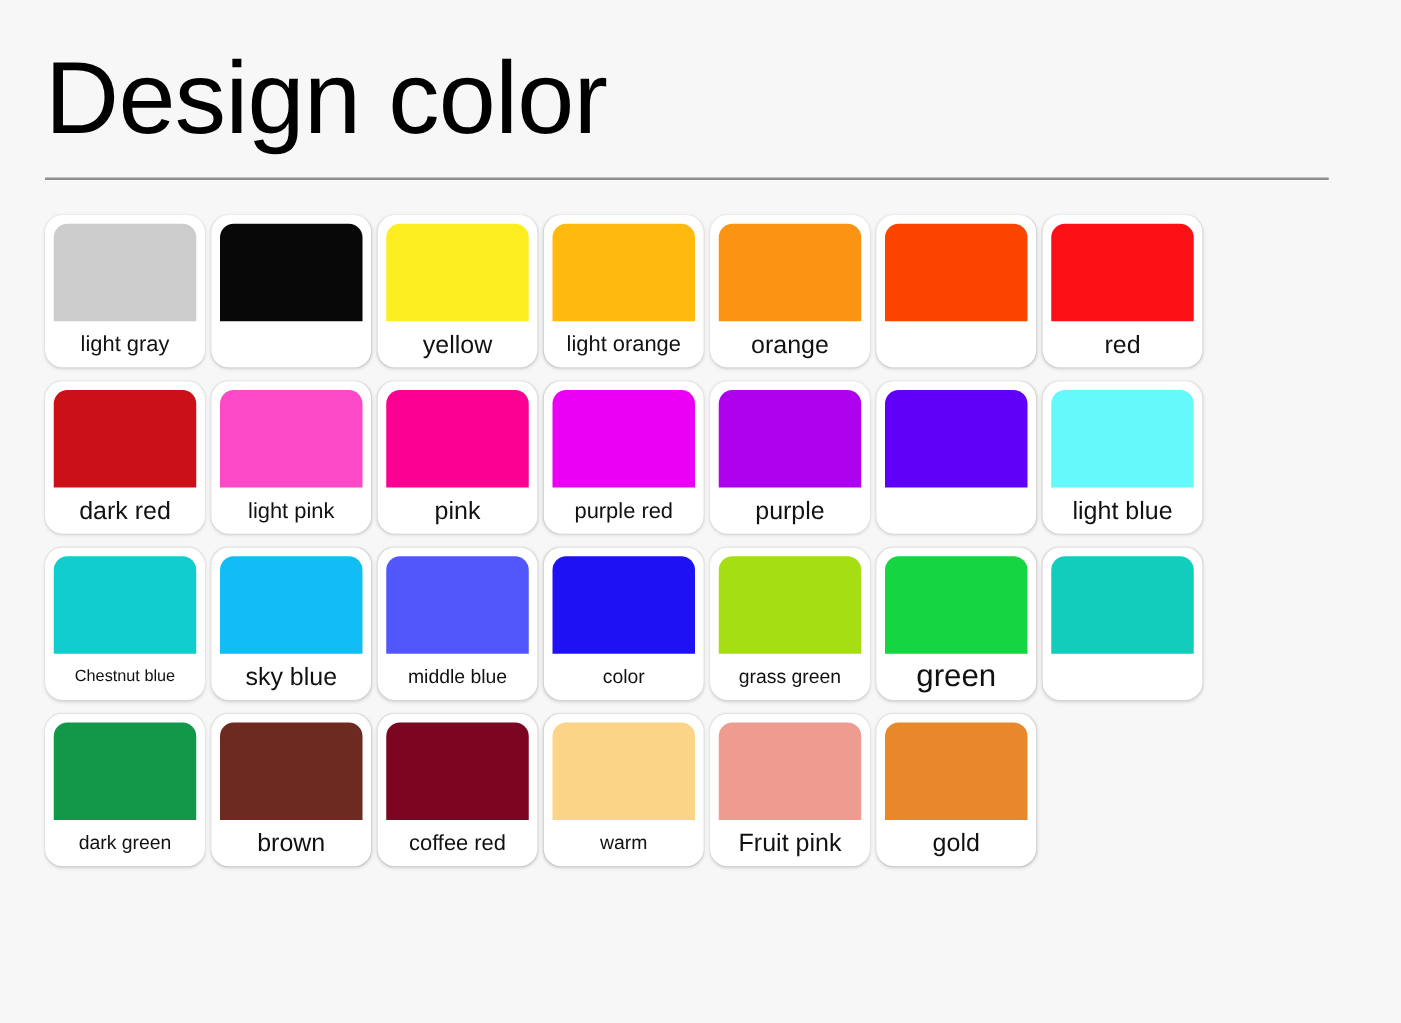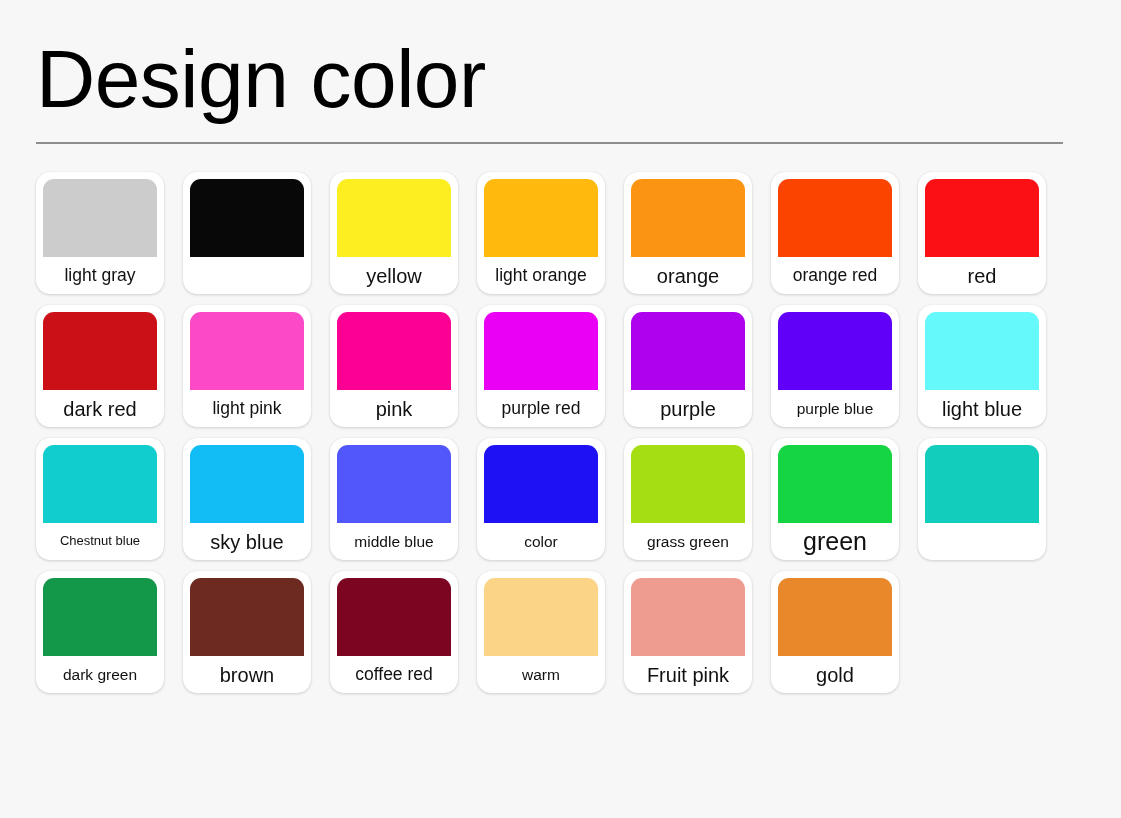--- a/index.html
+++ b/index.html
@@ -41,21 +41,21 @@
     height: 2px;
     background: #8e8e8e;
   }
 
   
   .grid {
     margin: 28px 0 0 36px;
     display: flex;
     flex-wrap: wrap;
     width: 1052px;
-    gap: 2px 16px;
+    gap: 2px 2px;
   }
 
   .card {
     width: 128px;
     height: 122px;
     background: #ffffff;
     border-radius: 14px;
     box-shadow: 0 1px 3px rgba(0,0,0,0.16), 0 0 1px rgba(0,0,0,0.10);
     box-sizing: border-box;
     padding: 7px 7px 0 7px;
@@ -119,21 +119,20 @@
       <div class="card">
         <div class="chip" style="background: rgb(255, 186, 13);"></div>
         <div class="label sz-m">light orange</div>
       </div>
       <div class="card">
         <div class="chip" style="background: rgb(251, 148, 18);"></div>
         <div class="label sz-l">orange</div>
       </div>
       <div class="card">
         <div class="chip" style="background: rgb(251, 68, 0);"></div>
-        <div class="label sz-m">orange red</div>
       </div>
       <div class="card">
         <div class="chip" style="background: rgb(251, 16, 22);"></div>
         <div class="label sz-l">red</div>
       </div>
       <div class="card">
         <div class="chip" style="background: rgb(204, 16, 23);"></div>
         <div class="label sz-l">dark red</div>
       </div>
       <div class="card">
@@ -147,21 +146,20 @@
       <div class="card">
         <div class="chip" style="background: rgb(234, 0, 244);"></div>
         <div class="label sz-m">purple red</div>
       </div>
       <div class="card">
         <div class="chip" style="background: rgb(174, 1, 238);"></div>
         <div class="label sz-l">purple</div>
       </div>
       <div class="card">
         <div class="chip" style="background: rgb(97, 0, 249);"></div>
-        <div class="label sz-s">purple blue</div>
       </div>
       <div class="card">
         <div class="chip" style="background: rgb(102, 249, 252);"></div>
         <div class="label sz-l">light blue</div>
       </div>
       <div class="card">
         <div class="chip" style="background: rgb(18, 205, 205);"></div>
         <div class="label sz-xs">Chestnut blue</div>
       </div>
       <div class="card">

